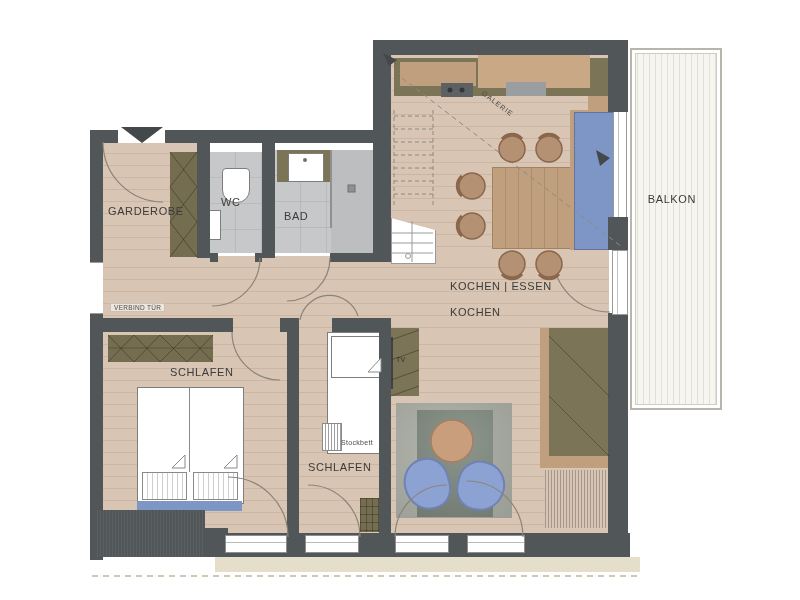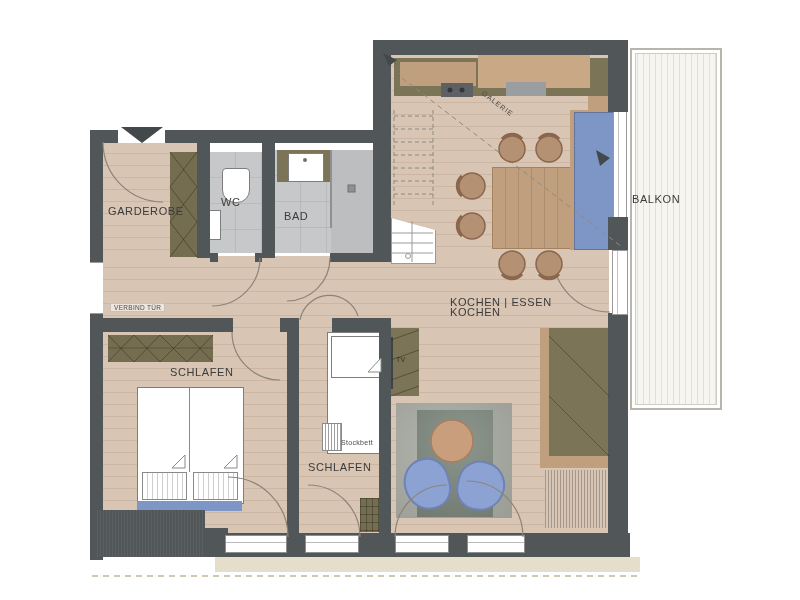--- a/index.html
+++ b/index.html
@@ -205,23 +205,23 @@
     <g fill="#43484b">
       <path d="M 121 127 L 163 127 L 142 143 Z"></path>
       <path d="M 383 53 L 397 60 L 389 66 Z"></path>
       <path d="M 596 150 L 610 158 L 600 166 Z"></path>
     </g>
   </svg>
 
   <div class="label" style="left:108px;top:205px;">GARDEROBE</div>
   <div class="label" style="left:221px;top:196px;">WC</div>
   <div class="label" style="left:284px;top:210px;">BAD</div>
-  <div class="label" style="left:450px;top:296px;text-align:right;">KOCHEN | ESSEN</div>
+  <div class="label" style="left:450px;top:280px;text-align:right;">KOCHEN | ESSEN</div>
   <div class="label" style="left:450px;top:306px;">KOCHEN</div>
-  <div class="label" style="left:632px;top:193px;width:88px;text-align:left;">BALKON</div>
+  <div class="label" style="left:608px;top:193px;width:88px;text-align:right;">BALKON</div>
   <div class="label" style="left:170px;top:366px;">SCHLAFEN</div>
   <div class="label" style="left:308px;top:461px;">SCHLAFEN</div>
   <div class="label-sm verbind" style="left:110px;top:303px;">VERBIND TÜR</div>
   <div class="label-sm" style="left:479px;top:100px;transform:rotate(37deg);letter-spacing:1px;">GALERIE</div>
   <div class="label-sm" style="left:341px;top:439px;">Stockbett</div>
   <div class="label-sm" style="left:396px;top:356px;color:#2f2f2f;">TV</div>
 
 </div>
 
 </body></html>

